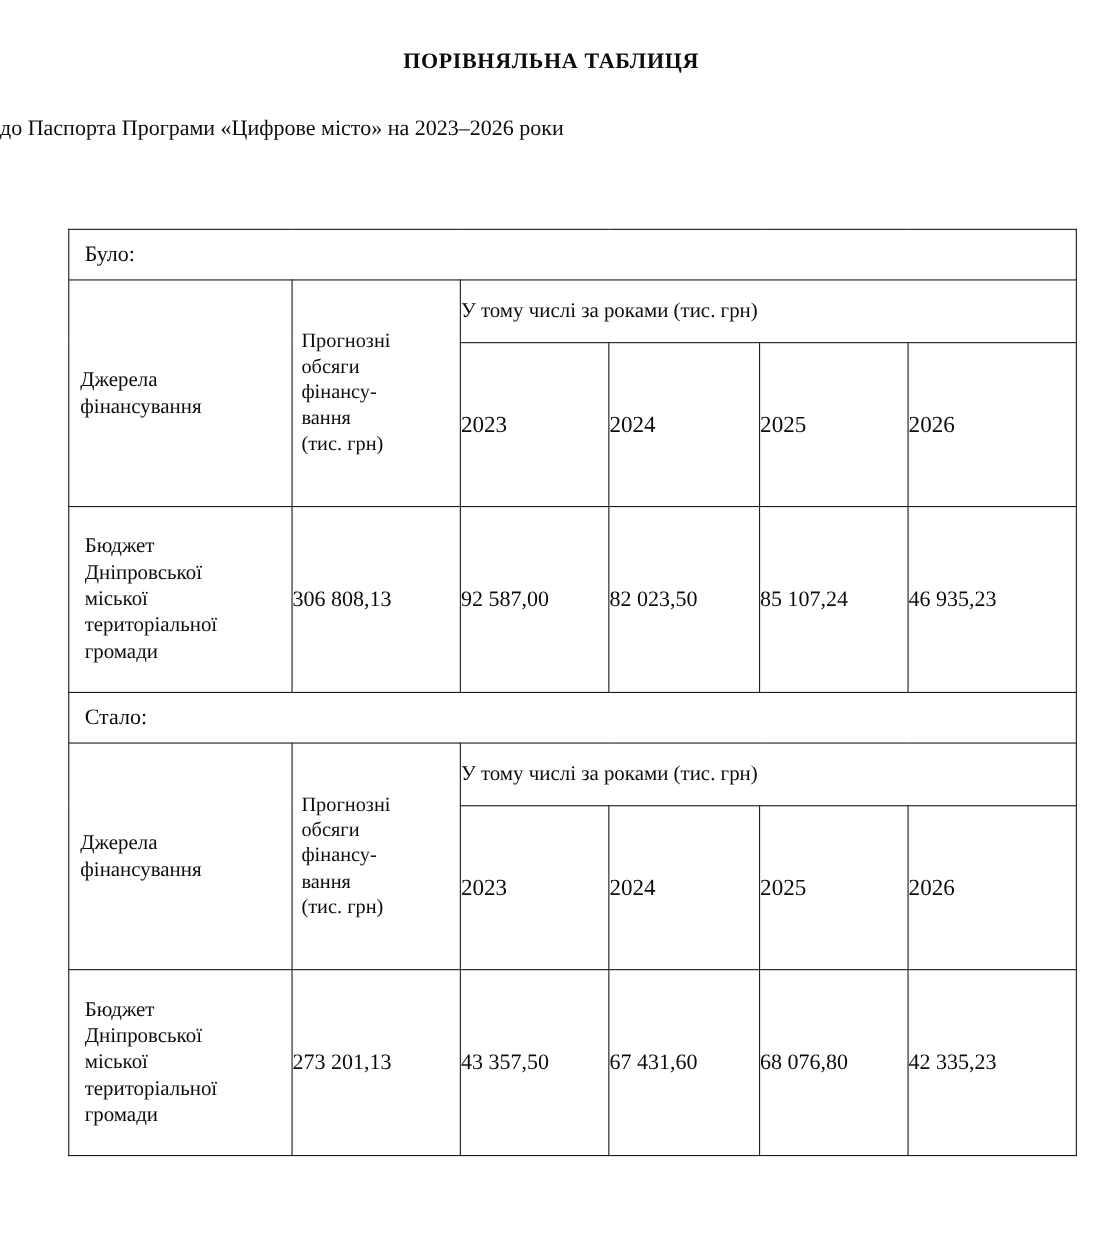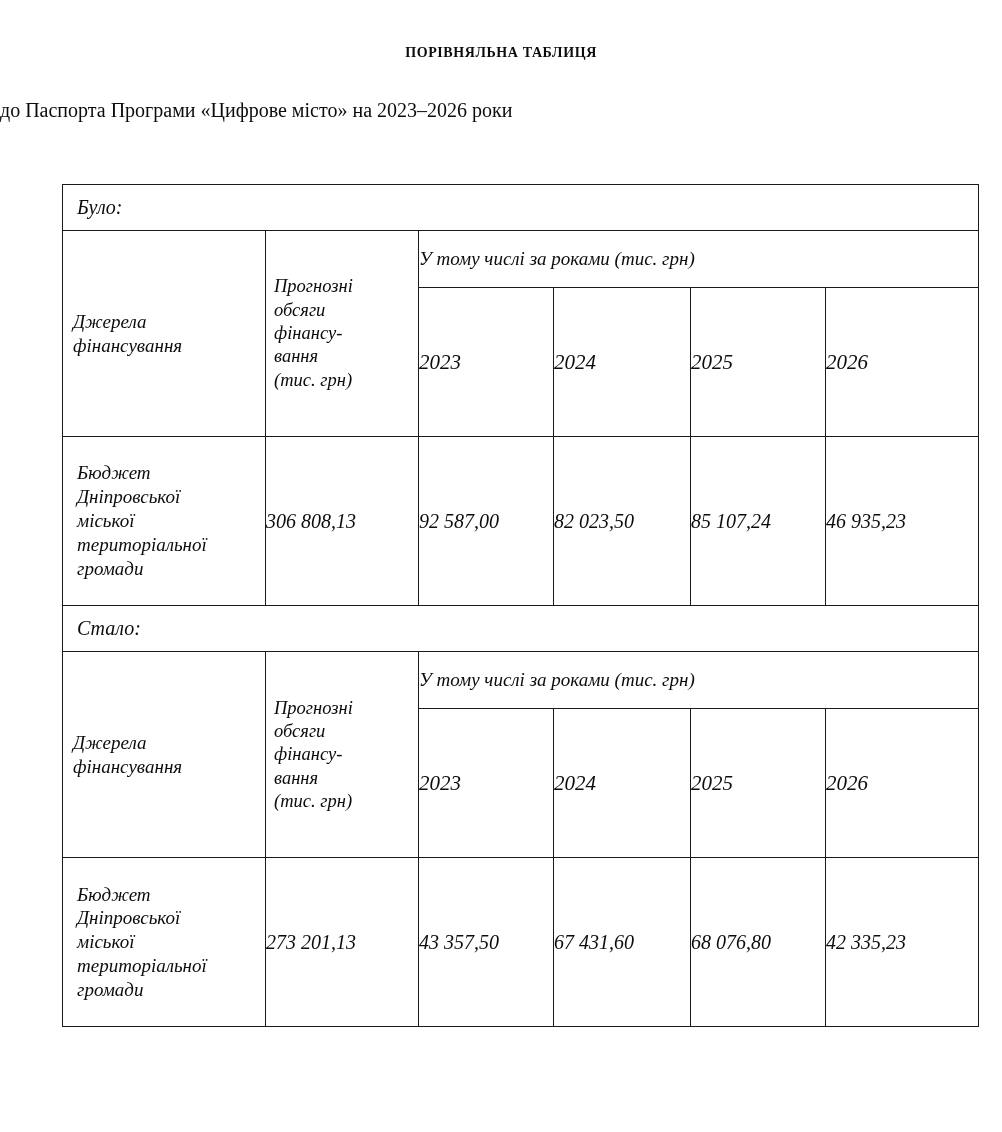--- a/index.html
+++ b/index.html
@@ -16,39 +16,38 @@
     overflow: hidden;
   }
   .page {
     position: relative;
     width: 1002px;
     height: 1132px;
     box-sizing: border-box;
   }
   .doc-title {
     text-align: center;
-    font-size: 14px;
+    font-size: 20px;
     letter-spacing: 0.6px;
     font-weight: 600;
     margin: 0;
     padding-top: 45px;
     white-space: nowrap;
   }
   .doc-subtitle {
     font-size: 20px;
     margin: 0;
     padding-top: 38px;
     white-space: nowrap;
   }
   .table-wrap {
     position: absolute;
     left: 62px;
-    top: 184px;
+    top: 208px;
     width: 916px;
-    font-style: italic;
   }
   table.cmp {
     border-collapse: collapse;
     width: 916px;
     table-layout: fixed;
     font-size: 19px;
   }
   table.cmp td {
     border: 1px solid #1a1a1a;
     padding: 0;

